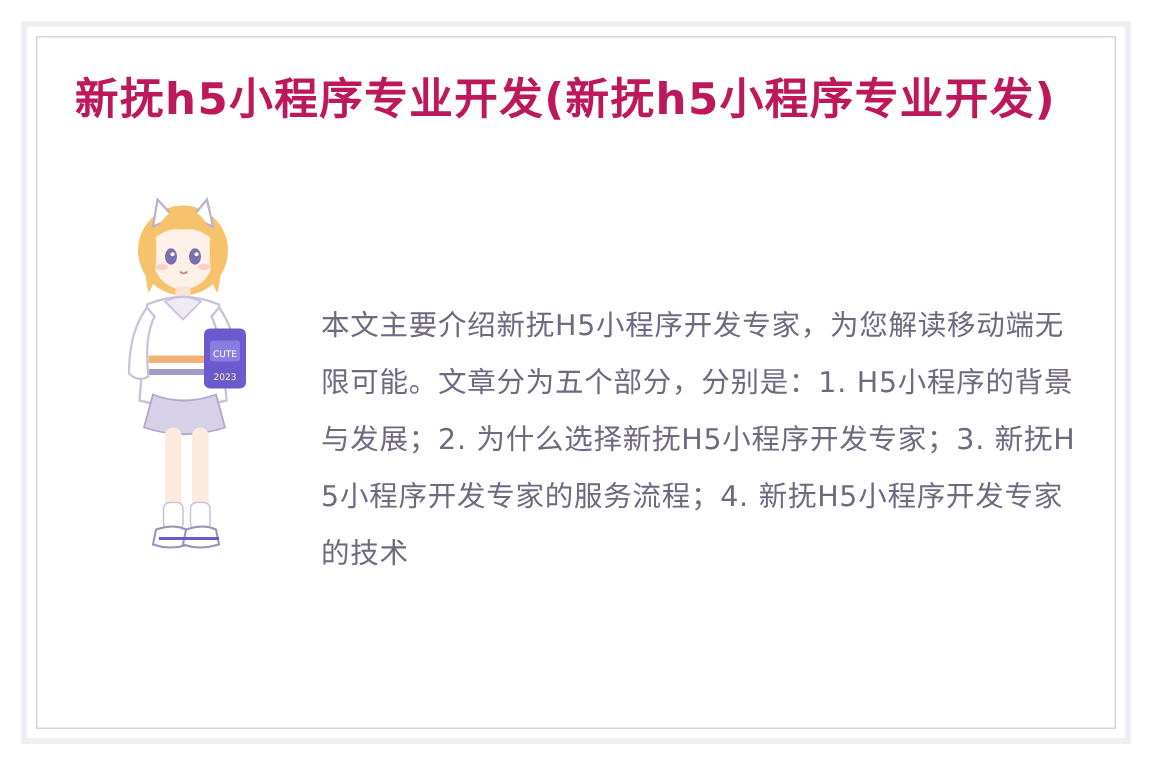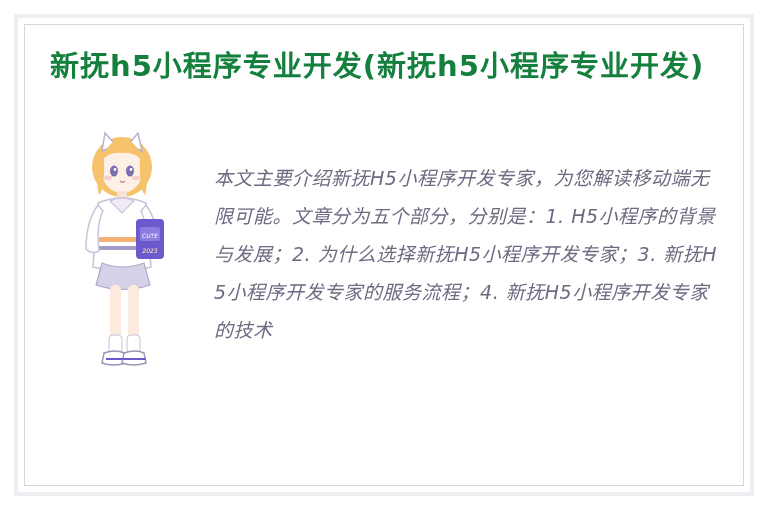--- a/index.html
+++ b/index.html
@@ -50,31 +50,30 @@
     bottom: 24px;
     box-sizing: border-box;
     padding: 22px 26px 0 26px;
   }
 
   .title {
     font-family: "DejaVu Sans", sans-serif;
     font-size: 29px;
     font-weight: bold;
     line-height: 1.42;
-    color: #15803d;
+    color: #be185d;
     letter-spacing: 1px;
     margin: 0 0 14px 0;
     word-break: break-all;
   }
 
   .body-area {
     display: flex;
     flex-direction: row;
-    align-items: center;
-    font-style: italic;
+    align-items: flex-end;
   }
 
   .illustration {
     width: 150px;
     flex: 0 0 150px;
     height: 300px;
     position: relative;
     margin-top: 6px;
   }
 

